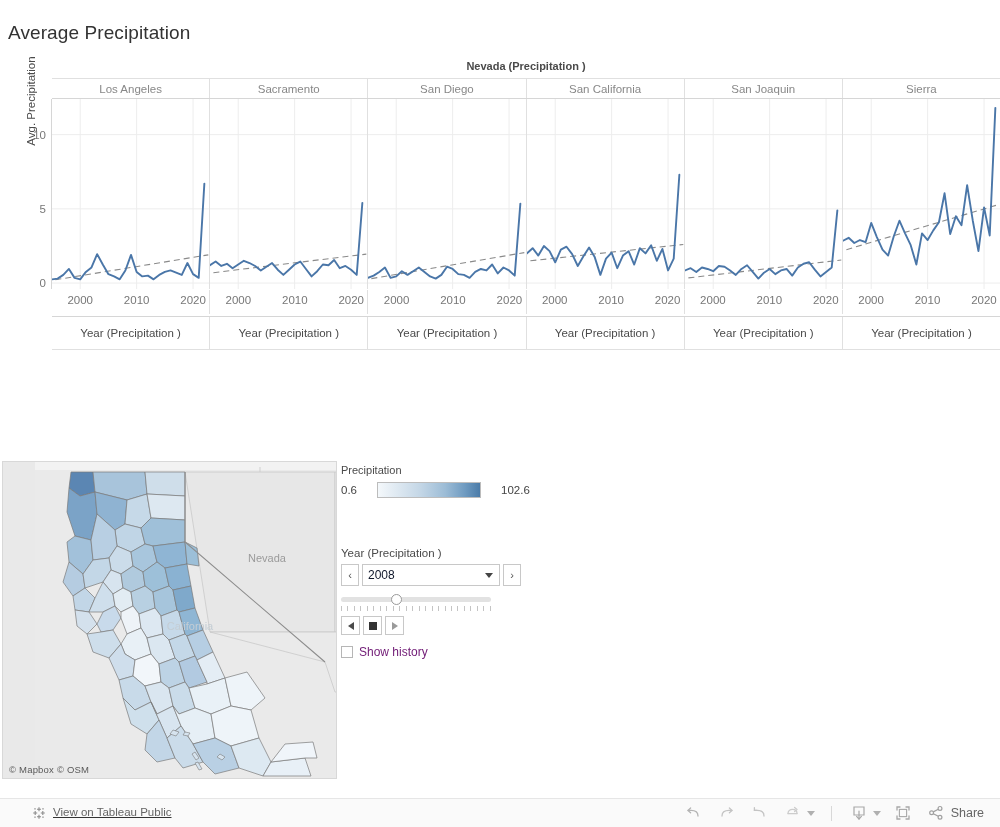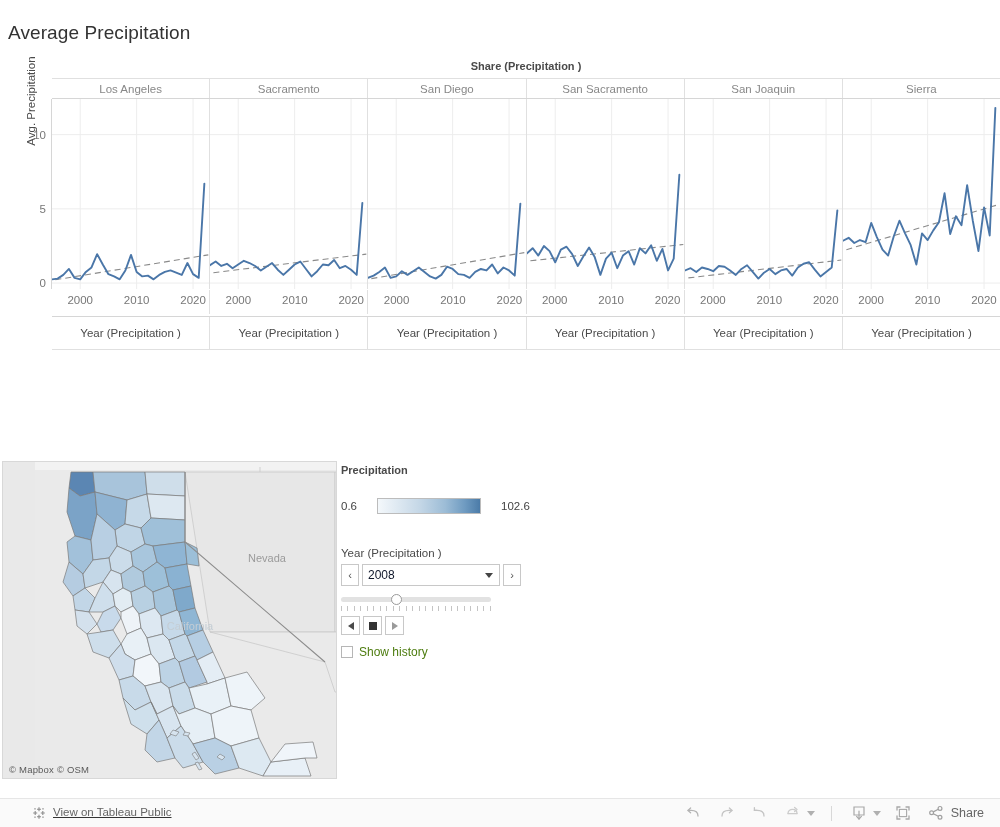--- a/index.html
+++ b/index.html
@@ -188,23 +188,23 @@
   }
 
   
   #legend {
     position: absolute;
     left: 341px; top: 60px;
     width: 220px;
   }
   #legend-title {
     font-size: 11px;
-    font-weight: bold;
+    font-weight: normal;
     color: #4a4a4a;
-    margin-bottom: 22px;
+    margin-bottom: 6px;
   }
   #legend-row {
     display: flex;
     align-items: center;
     gap: 20px;
   }
   .legend-end {
     font-size: 11.5px;
     color: #444444;
   }
@@ -338,21 +338,21 @@
     margin-top: 10px;
     cursor: pointer;
   }
   #show-history-box {
     width: 12px; height: 12px;
     border: 1px solid #b6b6b6;
     background: #ffffff;
   }
   #show-history-label {
     font-size: 12px;
-    color: #4d7c0f;
+    color: #701a75;
   }
 
   
   #toolbar {
     position: absolute;
     left: 0; top: 798px;
     width: 1000px; height: 29px;
     background: #fafafa;
     border-top: 1px solid #e6e6e6;
     display: flex;
@@ -412,27 +412,27 @@
 </style>
 </head>
 <body>
 
 <div id="dashboard">
 
   <div id="sheet-precip">
 
     <div id="precip-title" class="sheet-title">Average Precipitation</div>
 
-    <div id="county-field-label" class="col-field-label">Share (Precipitation )</div>
+    <div id="county-field-label" class="col-field-label">Nevada (Precipitation )</div>
 
     <div id="panel-headers">
         <div class="panel-header">Los Angeles</div>
         <div class="panel-header">Sacramento</div>
         <div class="panel-header">San Diego</div>
-        <div class="panel-header">San Sacramento</div>
+        <div class="panel-header">San California</div>
         <div class="panel-header">San Joaquin</div>
         <div class="panel-header">Sierra</div>
       </div>
 
     <div id="y-axis-title">Avg. Precipitation</div>
     <div id="y-axis">
         <div class="ytick" style="top: 184.062px;">0</div>
         <div class="ytick" style="top: 109.844px;">5</div>
         <div class="ytick" style="top: 35.625px;">10</div>
       </div>

